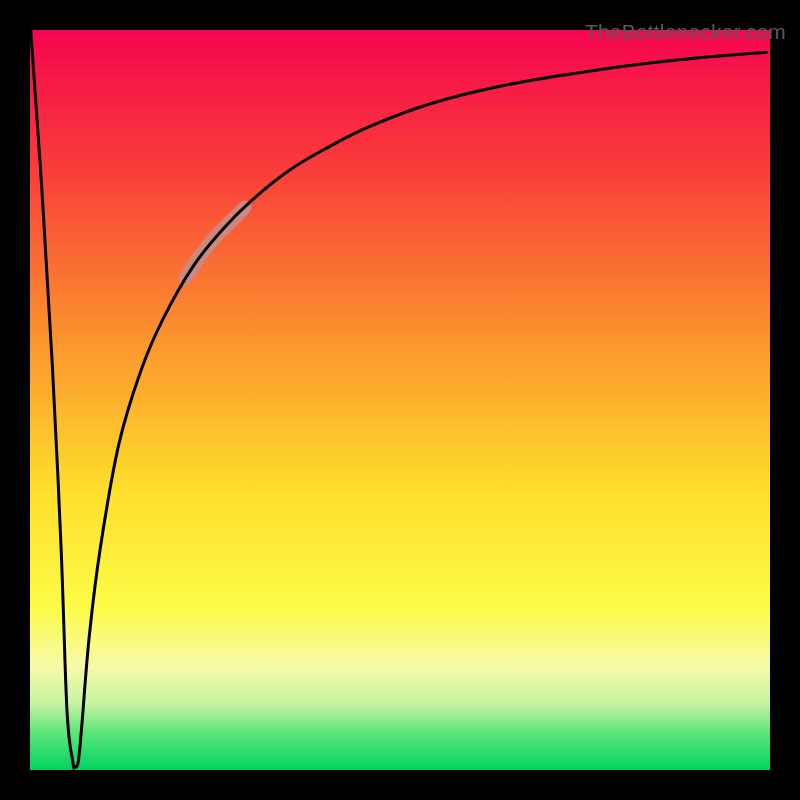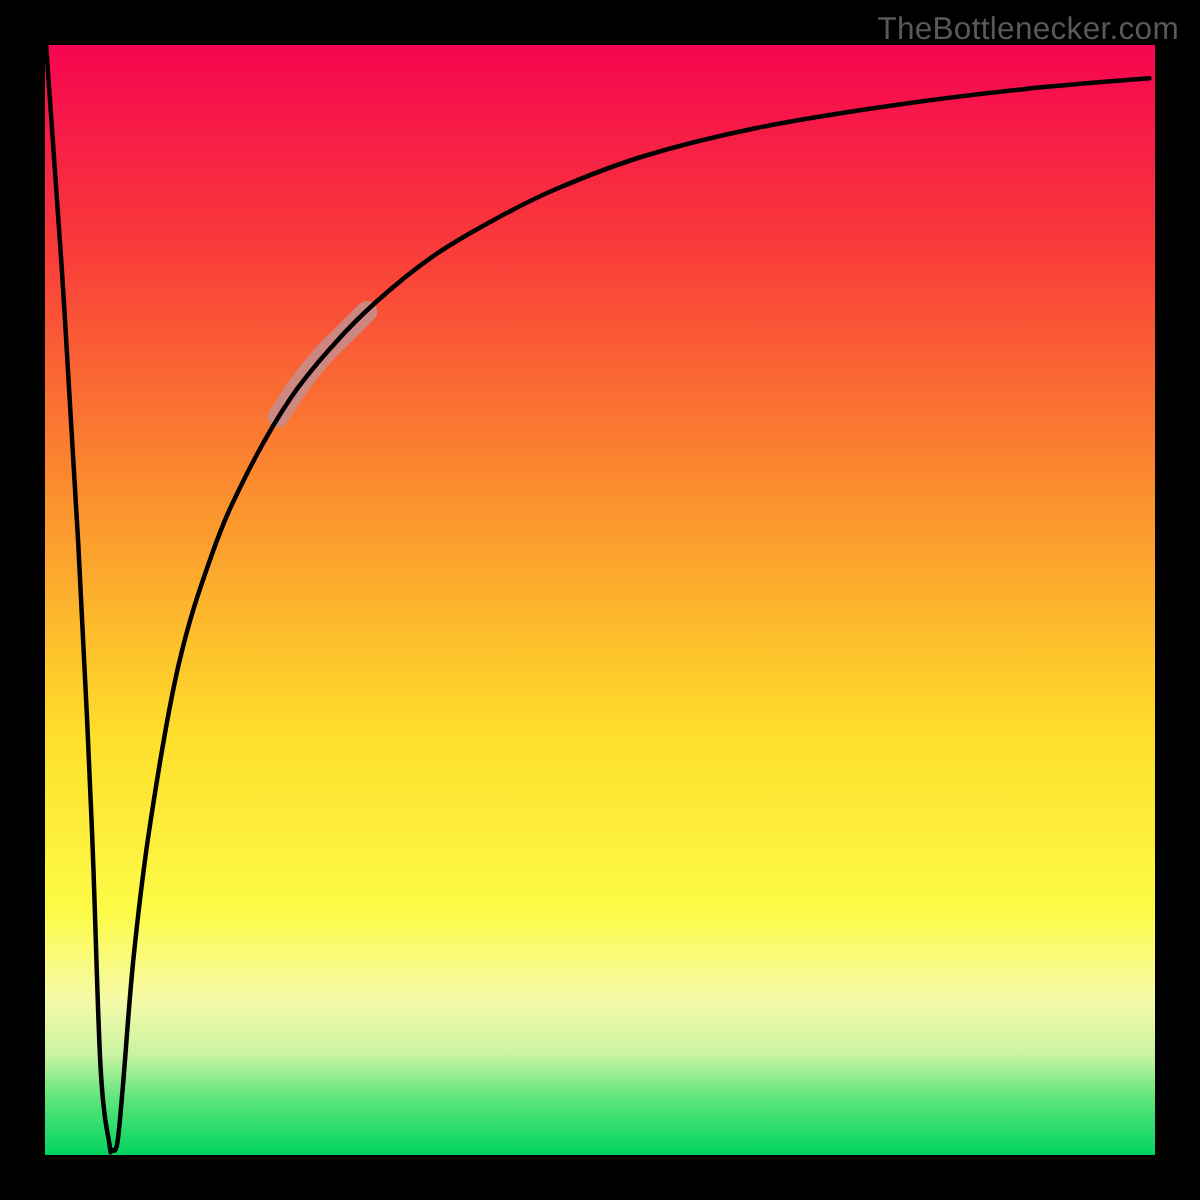--- a/index.html
+++ b/index.html
@@ -48,14 +48,14 @@
             <stop offset="95%" stop-color="#5be57b"></stop>
             <stop offset="100%" stop-color="#02d360"></stop>
           </linearGradient>
         </defs>
         <rect x="0" y="0" width="740" height="740" fill="url(#bg-grad)"></rect>
         <path d="M 155.40 247.90 C 158.06 243.90, 164.87 233.03, 170.20 225.70 C 175.53 218.37, 179.67 213.19, 185.00 207.20 C 190.33 201.21, 194.47 197.73, 199.80 192.40 C 205.13 187.07, 211.94 180.26, 214.60 177.60" fill="none" stroke="#c98b87" stroke-width="14" stroke-linecap="round" stroke-linejoin="round" opacity="0.92"></path>
         <path d="M 0.74 0.00 C 2.60 26.64, 7.24 88.06, 11.10 148.00 C 14.96 207.94, 18.60 266.40, 22.20 333.00 C 25.80 399.60, 28.42 455.40, 31.08 518.00 C 33.74 580.60, 34.87 642.17, 37.00 680.80 C 39.13 719.43, 41.59 722.61, 42.92 732.60 C 44.25 742.59, 43.47 736.30, 44.40 736.30 C 45.33 736.30, 46.77 739.93, 48.10 732.60 C 49.43 725.27, 49.80 718.24, 51.80 695.60 C 53.80 672.96, 55.87 638.77, 59.20 606.80 C 62.53 574.83, 64.97 552.63, 70.30 518.00 C 75.63 483.37, 81.47 446.37, 88.80 414.40 C 96.13 382.43, 103.01 363.04, 111.00 340.40 C 118.99 317.76, 123.88 307.25, 133.20 288.60 C 142.52 269.95, 152.14 252.78, 162.80 236.80 C 173.46 220.82, 181.74 211.79, 192.40 199.80 C 203.06 187.81, 210.01 180.86, 222.00 170.20 C 233.99 159.54, 245.68 149.92, 259.00 140.60 C 272.32 131.28, 281.35 126.39, 296.00 118.40 C 310.65 110.41, 321.75 104.19, 340.40 96.20 C 359.05 88.21, 375.62 81.33, 399.60 74.00 C 423.58 66.67, 444.30 61.49, 473.60 55.50 C 502.90 49.51, 530.43 45.36, 562.40 40.70 C 594.37 36.04, 619.90 32.93, 651.20 29.60 C 682.50 26.27, 720.98 23.53, 736.30 22.20" fill="none" stroke="#000000" stroke-width="3" stroke-linecap="round" stroke-linejoin="round"></path>
       </svg>
     </div>
 
-  <div class="watermark" id="wm" style="right: 14px; top: 8px; font-size: 21px;">TheBottlenecker.com</div>
+  <div class="watermark" id="wm" style="right: 14px; top: 20px; font-size: 21px;">TheBottlenecker.com</div>
 </div>
 
 </body></html>

